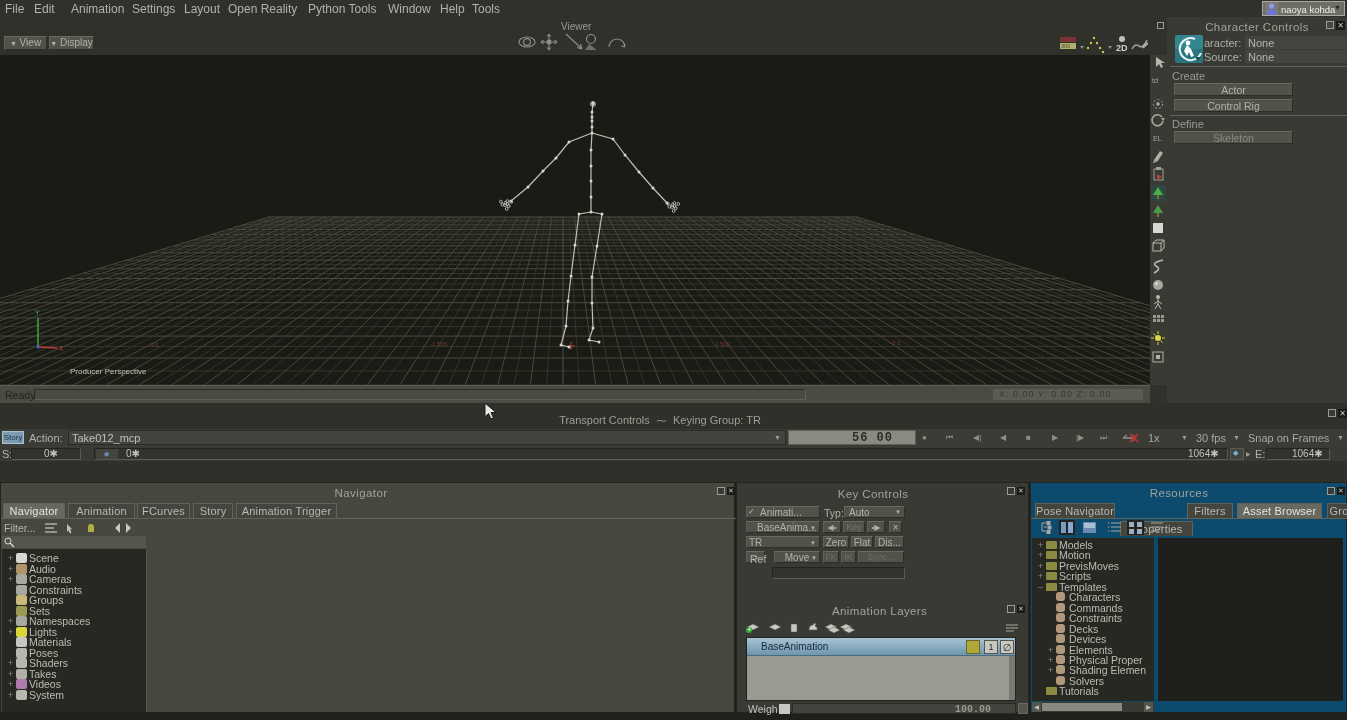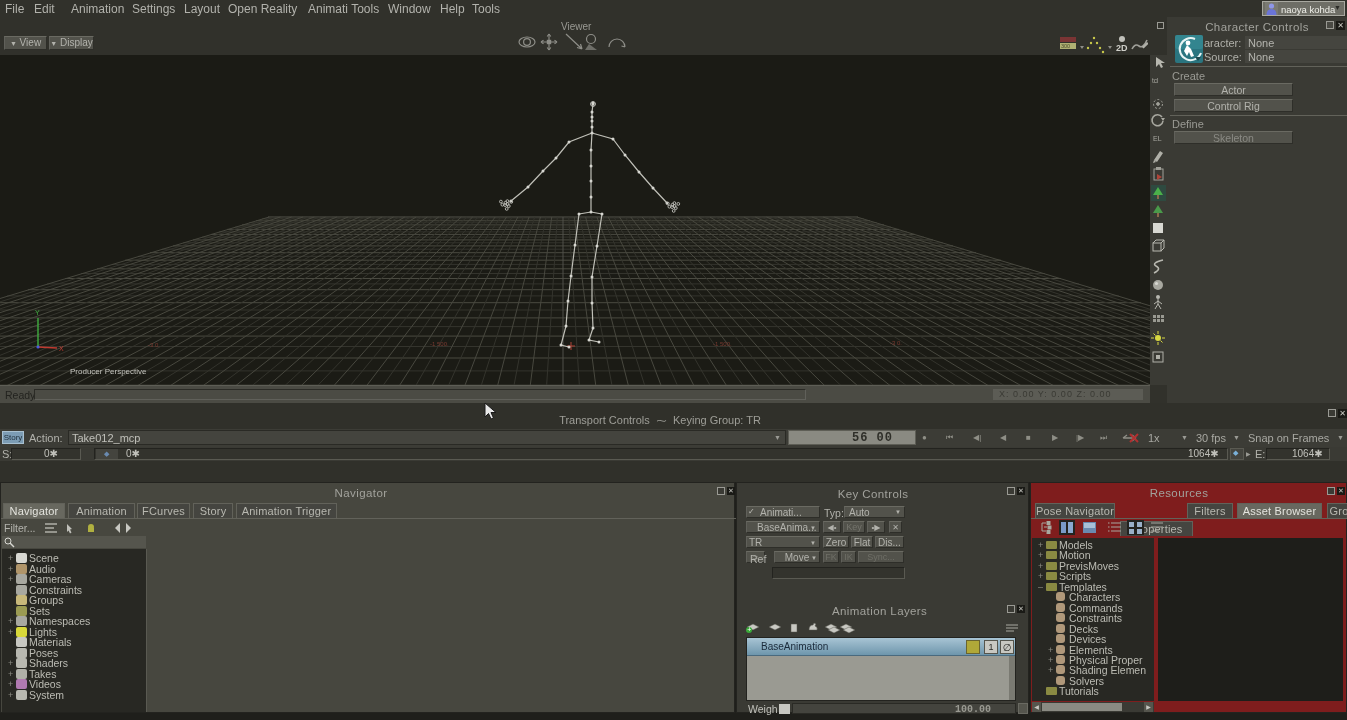--- a/index.html
+++ b/index.html
@@ -24,21 +24,21 @@
 </style></head>
 <body>
 <div id="root">
 <div class="abs" style="left:0;top:0;width:1347px;height:17px;background:#31312b;">
 <span class="abs t-lt" style="left:5px;top:2px;font-size:12px;">File</span>
 <span class="abs t-lt" style="left:34px;top:2px;font-size:12px;">Edit</span>
 <span class="abs t-lt" style="left:71px;top:2px;font-size:12px;">Animation</span>
 <span class="abs t-lt" style="left:132px;top:2px;font-size:12px;">Settings</span>
 <span class="abs t-lt" style="left:184px;top:2px;font-size:12px;">Layout</span>
 <span class="abs t-lt" style="left:228px;top:2px;font-size:12px;">Open Reality</span>
-<span class="abs t-lt" style="left:308px;top:2px;font-size:12px;">Animati Tools</span>
+<span class="abs t-lt" style="left:308px;top:2px;font-size:12px;">Python Tools</span>
 <span class="abs t-lt" style="left:388px;top:2px;font-size:12px;">Window</span>
 <span class="abs t-lt" style="left:440px;top:2px;font-size:12px;">Help</span>
 <span class="abs t-lt" style="left:472px;top:2px;font-size:12px;">Tools</span>
 <div class="abs" style="left:1262px;top:1px;width:83px;height:15px;background:#6e6e66;border:1px solid #a8a8a0;"></div>
 <svg class="abs" style="left:1265px;top:2px;" width="13" height="13" viewBox="0 0 13 13">
         <rect width="13" height="13" fill="#7a7a72"></rect>
         <circle cx="6.5" cy="4" r="2.6" fill="#8e96e8"></circle>
         <path d="M1.5 13 q0 -6 5 -6 q5 0 5 6 z" fill="#6a74d8"></path>
       </svg>
 <span class="abs" style="left:1281px;top:3.5px;font-size:9.5px;color:#efefe9;">naoya kohda</span>
@@ -583,21 +583,21 @@
 </div>
 <div class="abs" style="left:0;top:18px;width:268px;height:44px;background:#9a9a92;"></div>
 <div class="abs" style="left:262px;top:18px;width:6px;height:44px;background:#7a7a72;"></div>
 </div>
 <span class="abs" style="left:11px;top:220px;font-size:10.5px;color:#c0c0ba;">Weigh</span>
 <div class="abs" style="left:42px;top:221px;width:11px;height:10px;background:#c8c8c2;"></div>
 <div class="abs" style="left:55px;top:220px;width:224px;height:11px;background:#44443e;border:1px solid #2a2a25;"></div>
 <span class="abs" style="left:218px;top:221px;font-size:10px;font-family:'Liberation Mono',monospace;color:#9a9a92;font-weight:bold;">100.00</span>
 <div class="abs" style="left:281px;top:220px;width:10px;height:11px;background:#55554d;border:1px solid #6a6a62;"></div>
 </div>
-<div class="abs" style="left:1030px;top:482px;width:317px;height:231px;background:#7f1d1d;border:1px solid #23231f;">
+<div class="abs" style="left:1030px;top:482px;width:317px;height:231px;background:#0c4a6e;border:1px solid #23231f;">
 <span class="abs panel-title" style="left:148px;top:4px;transform:translateX(-50%);">Resources</span>
 <div class="abs" style="left:296px;top:4px;width:8px;height:8px;border:1px solid #9a9a94;background:#3a3a34;"></div>
 <div class="abs" style="left:306px;top:4px;width:8px;height:8px;background:#1a1a16;color:#c8c8c2;font-size:7px;line-height:8px;text-align:center;">✕</div>
 <div class="abs" style="left:0;top:20px;width:316px;height:16px;">
 <div class="tab" style="left:4px;width:80px;">Pose Navigator</div>
 <div class="tab" style="left:89px;width:73px;margin-top:18px;">Properties</div>
 <div class="tab" style="left:156px;width:46px;">Filters</div>
 <div class="tab on" style="left:206px;width:85px;">Asset Browser</div>
 <div class="tab" style="left:296px;width:24px;">Gro</div>
 <div class="abs" style="left:0;top:15px;width:316px;height:1px;background:#62625a;"></div>

